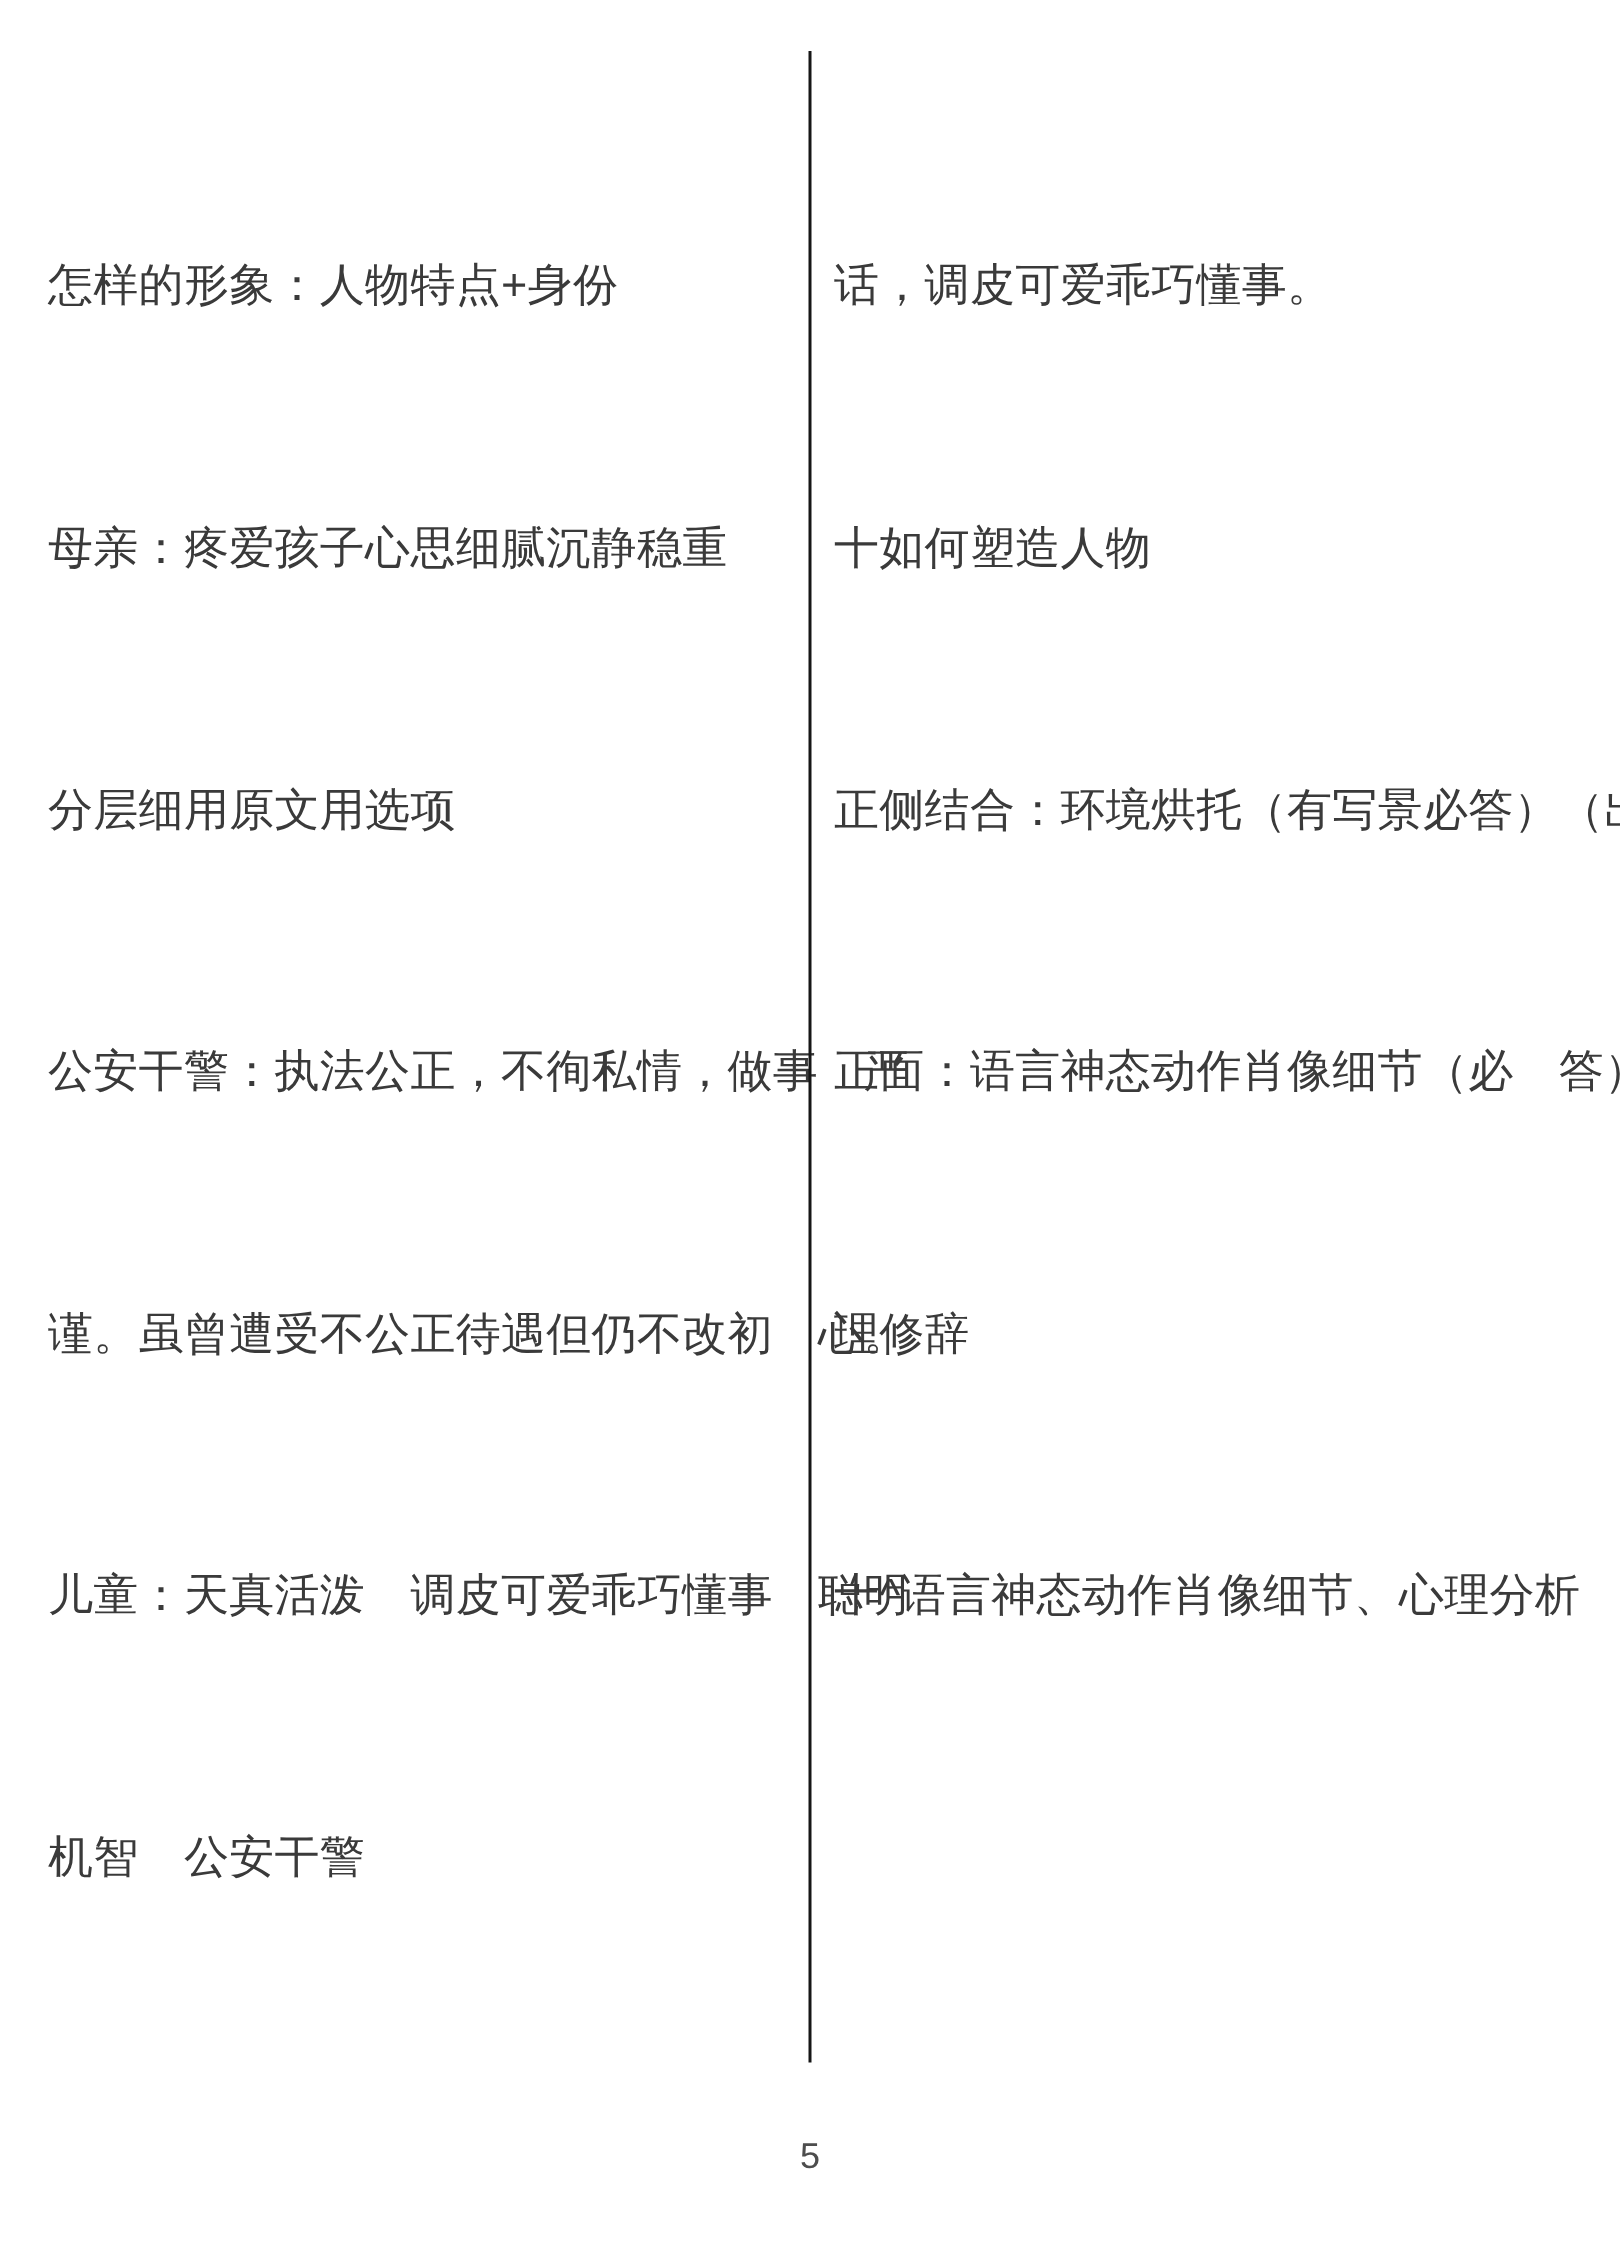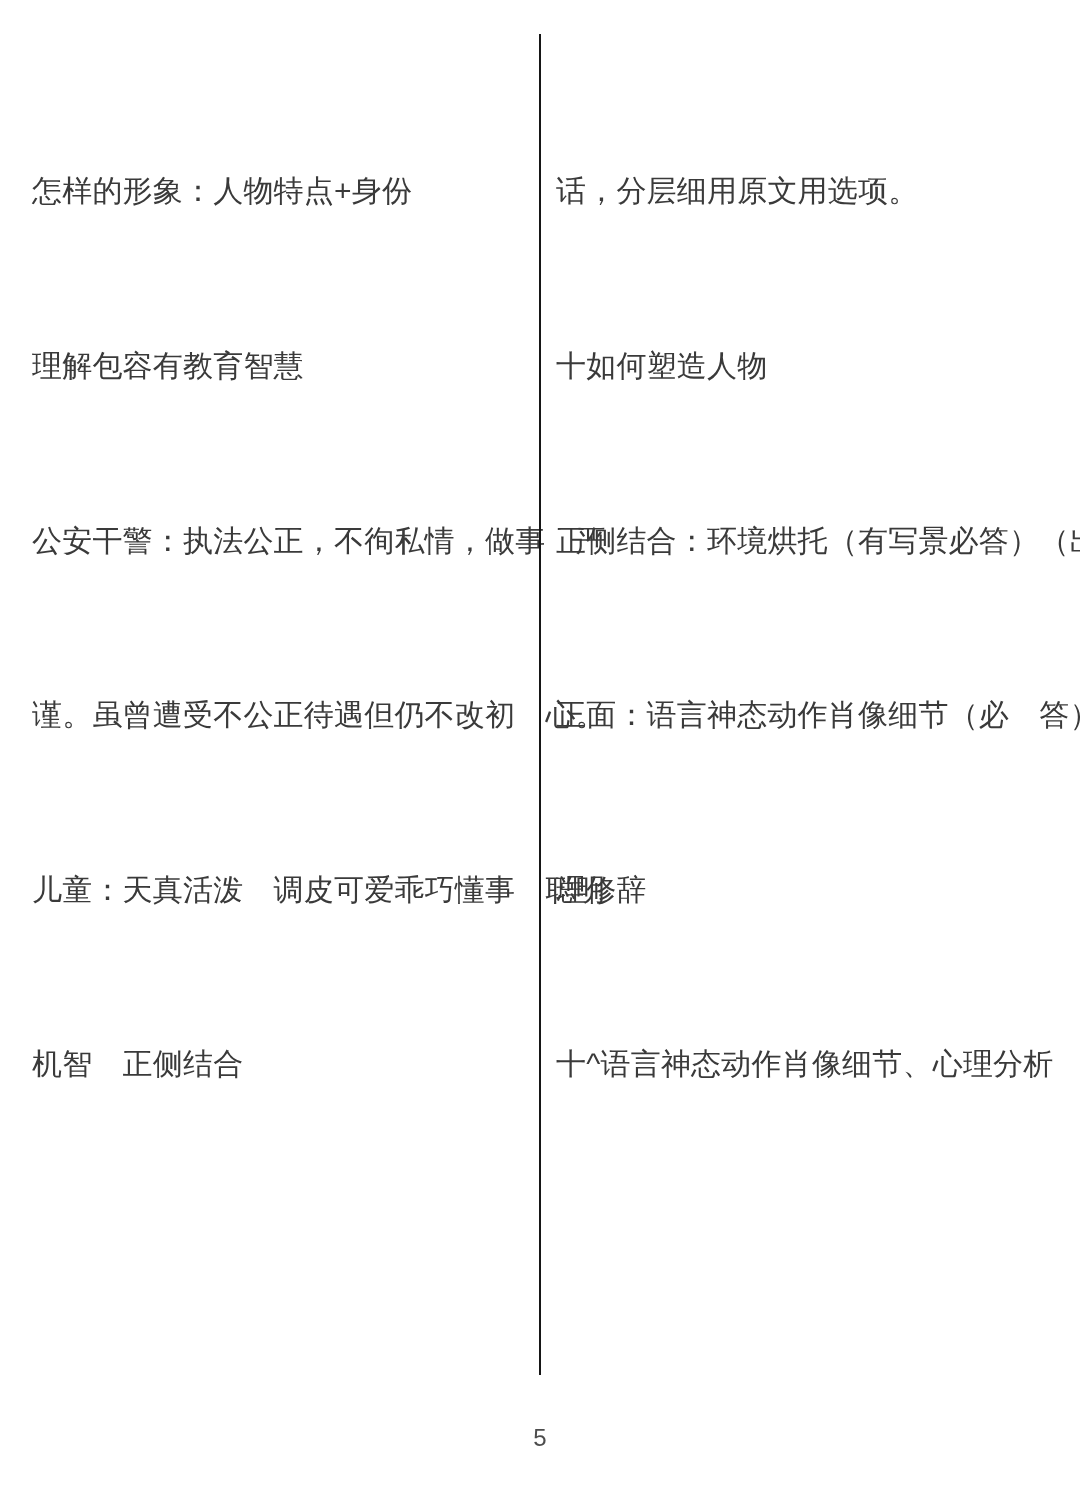--- a/index.html
+++ b/index.html
@@ -52,46 +52,47 @@
     color: #4d4d4d;
   }
 </style>
 </head>
 <body>
 
 <div class="page">
 
   <div class="col col-left">
     <p class="line">怎样的形象：人物特点+身份</p>
-    <p class="line">理解包容有教育智慧</p>
+    <p class="line">母亲：疼爱孩子心思细腻沉静稳重</p>
+    <p class="line">分层细用原文用选项</p>
     <p class="line">公安干警：执法公正，不徇私情，做事　严</p>
     <p class="line">谨。虽曾遭受不公正待遇但仍不改初　心。</p>
     <p class="line">儿童：天真活泼　调皮可爱乖巧懂事　聪明</p>
-    <p class="line">机智　正侧结合</p>
+    <p class="line">机智　公安干警</p>
     
     
     
     
     
     
     
     
     
     
     
     
     
     
     
   </div>
 
   <div class="divider"></div>
 
   <div class="col col-right">
-    <p class="line">话，分层细用原文用选项。</p>
+    <p class="line">话，调皮可爱乖巧懂事。</p>
     <p class="line">十如何塑造人物</p>
     <p class="line">正侧结合：环境烘托（有写景必答）（出</p>
     <p class="line">正面：语言神态动作肖像细节（必　答）心</p>
     <p class="line">理修辞</p>
     <p class="line">十^语言神态动作肖像细节、心理分析</p>
     
     
     
     
     

